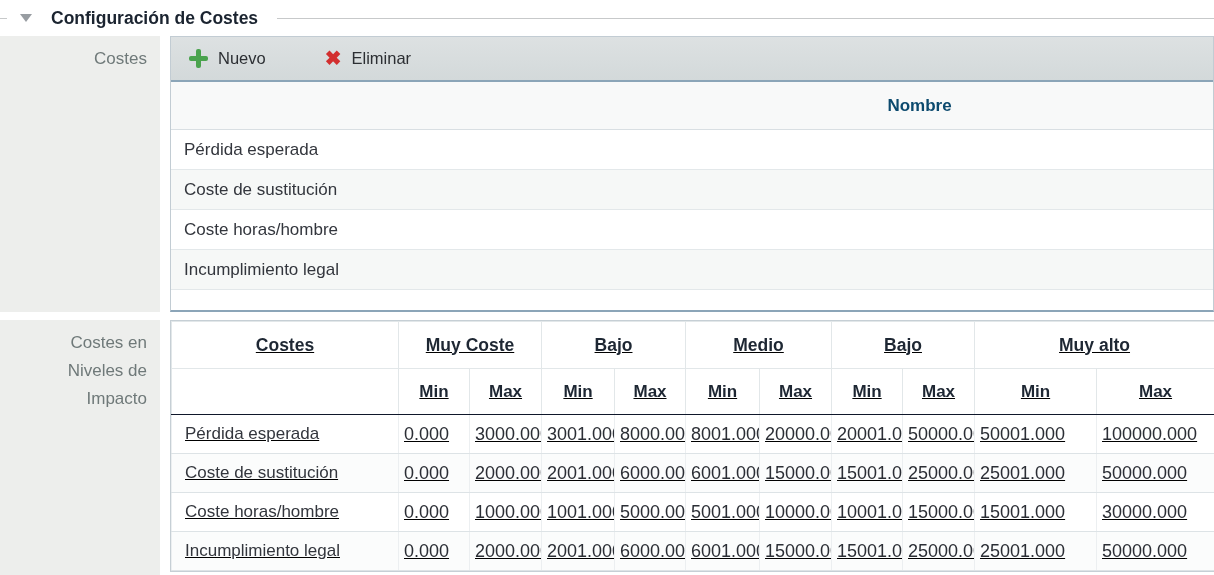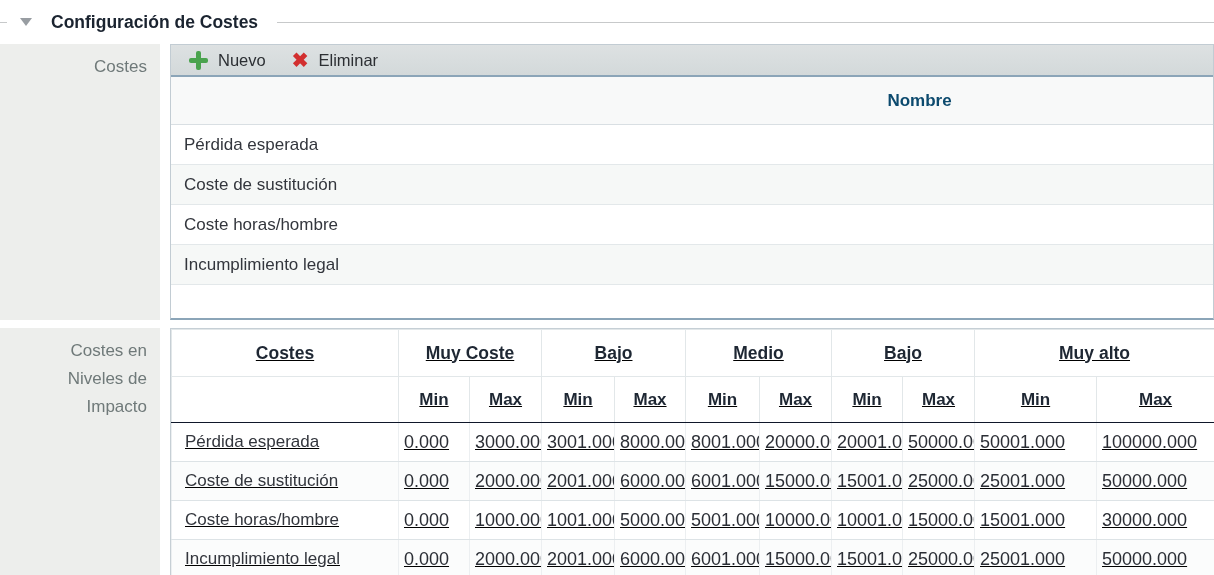--- a/index.html
+++ b/index.html
@@ -1,41 +1,41 @@
 <!DOCTYPE html>
 <html><head>
 <meta charset="utf-8">
 <style>
   * { margin:0; padding:0; box-sizing:border-box; }
   html,body { width:1214px; height:575px; overflow:hidden; background:#fff;
     font-family:"Liberation Sans", sans-serif; }
 
   
-  .panel-header { height:44px; display:flex; align-items:center;gap:10px; }
+  .panel-header { height:36px; display:flex; align-items:center;gap:10px; }
   .hline { height:0; border-top:1px solid #c7c9ca; }
   .hline.seg { width:7px; }
   .hline.fill { flex:1; margin-left:9px; }
   .tri { width:0; height:0; margin-left:3px; cursor:pointer;
     border-left:6px solid transparent; border-right:6px solid transparent;
     border-top:8px solid #989da2; }
   .panel-title { margin-left:9px; font-size:17.5px; font-weight:700; color:#1b2430; white-space:nowrap; }
 
   
   .section { display:flex; align-items:stretch; }
   .side { width:160px; flex:0 0 160px; background:#edeeec; text-align:right;
     color:#6f7979; font-size:17px; line-height:1.65; }
   .side .side-label { display:inline-block; padding:9px 13px 0 0; max-width:118px; }
   .gap10 { width:10px; flex:0 0 10px; }
   .section-spacer { height:8px; }
 
   
   .sec1 { height:276px; }
   .t1 { width:1044px; border:1px solid #c2ccd3; border-bottom:2px solid #8ba5b8; background:#fff; }
-  .toolbar { height:32px; background:linear-gradient(180deg,#dde1e2,#d3d9da);
-    border-bottom:2px solid #8ba5b8; display:flex; align-items:center; padding-left:18px; }
+  .toolbar { height:45px; background:linear-gradient(180deg,#dde1e2,#d3d9da);
+    border-bottom:2px solid #8ba5b8; display:flex; align-items:center; padding-left:18px;gap:33px; }
   .tb-btn { display:inline-flex; align-items:center; gap:10px; margin-right:26px;
     background:none; border:none; cursor:pointer; font-family:inherit;
     font-size:16.5px; color:#2c2f33; }
   .plus-icon { position:relative; width:19px; height:19px; display:inline-block; }
   .plus-icon i { position:absolute; background:#4aa34e; border-radius:2px; }
   .plus-icon .ph { left:0; top:7px; width:19px; height:5px; }
   .plus-icon .pv { left:7px; top:0; width:5px; height:19px; }
   .x-icon { color:#d22f2f; font-size:20px; font-weight:700; line-height:19px; font-style:normal; }
 
   .t1-header { height:48px; background:#f8f9f9; border-bottom:1px solid #d9dfe3;

